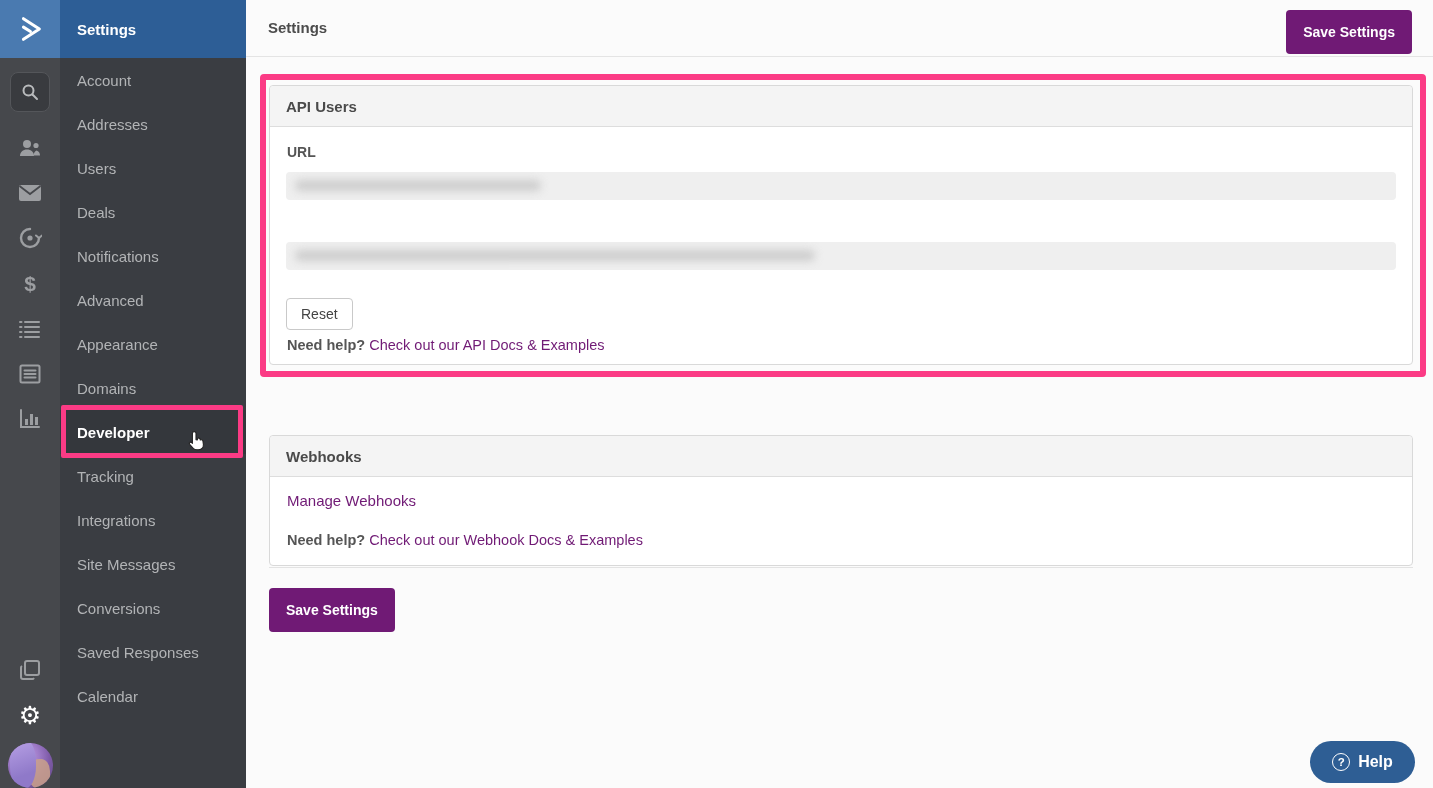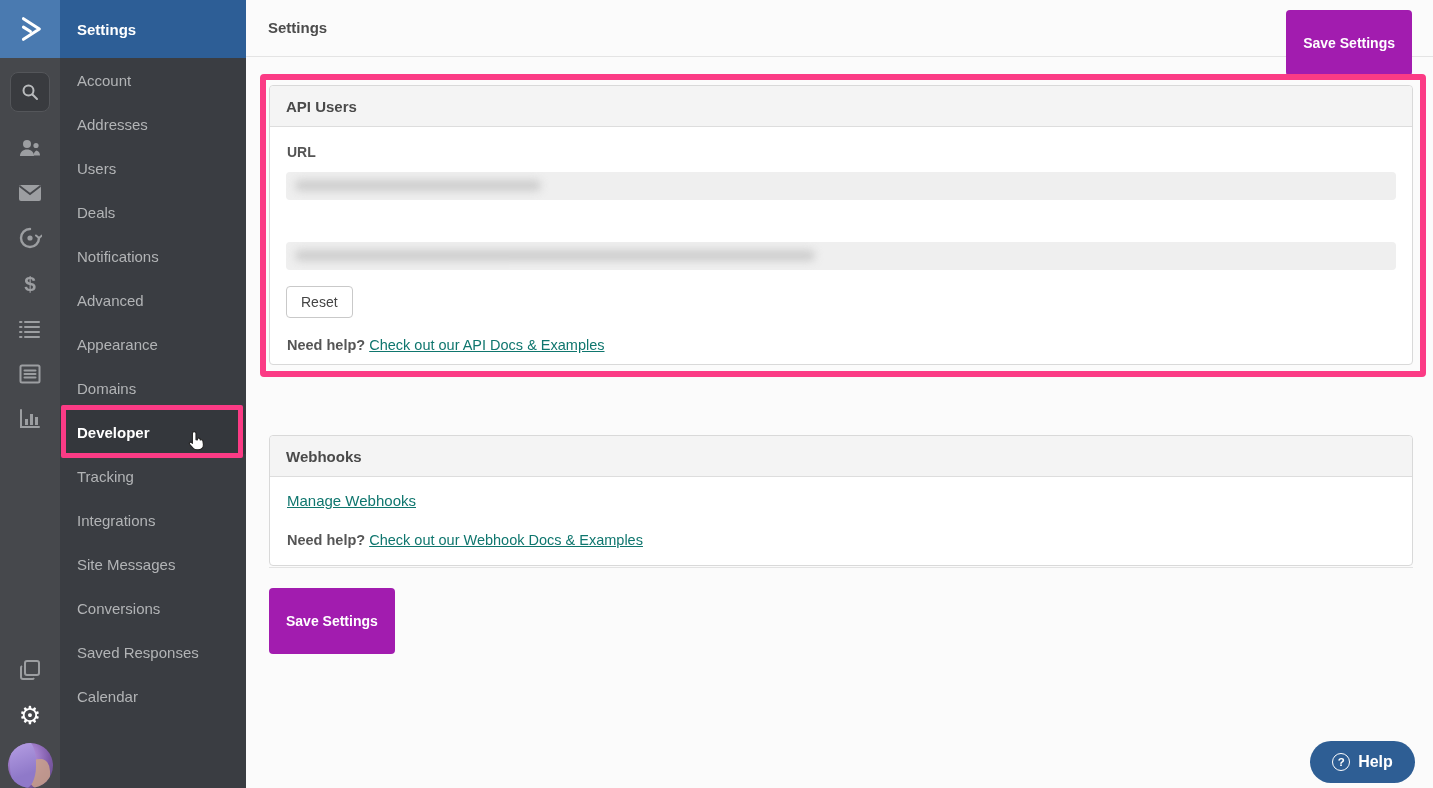--- a/index.html
+++ b/index.html
@@ -27,36 +27,36 @@
   .navpanel { position:absolute; left:60px; top:0; width:186px; height:788px; background:#3a3d42; z-index:4; }
   .navheader { height:58px; background:#2d5e96; color:#fff; font-weight:bold; font-size:15px; display:flex; align-items:center; padding-left:17px; }
   .navitems { position:absolute; left:0; top:58px; width:186px; }
   .navitem { height:44px; display:flex; align-items:center; padding-left:17px; color:#b2b4b6; font-size:15px; cursor:pointer; }
   .navitem.active { color:#ffffff; font-weight:bold; background:#34373c; }
   .hl-dev { position:absolute; left:1px; top:405px; width:182px; height:53px; border:5px solid #fb3b85; border-radius:2px; pointer-events:none; z-index:6; }
   
   .main { position:absolute; left:246px; top:0; width:1187px; height:788px; background:#fbfbfb; }
   .topbar { position:absolute; left:0; top:0; width:1187px; height:57px; background:#fbfbfb; border-bottom:1px solid #e4e4e4; }
   .topbar-title { position:absolute; left:22px; top:19px; font-size:15px; font-weight:bold; color:#4c4c4c; }
-  .btn-green { background:#a21caf; color:#fff; font-weight:bold; font-size:14px; border:none; border-radius:4px; padding:25px 17px; cursor:pointer; font-family:inherit; }
+  .btn-green { background:#701a75; color:#fff; font-weight:bold; font-size:14px; border:none; border-radius:4px; padding:14px 17px; cursor:pointer; font-family:inherit; }
   .save-top { position:absolute; right:21px; top:10px; }
   .panel { position:absolute; left:23px; width:1144px; background:#ffffff; border:1px solid #d9d9d9; border-radius:4px; }
   .panel-header { height:41px; background:#f4f4f4; border-bottom:1px solid #dddddd; border-radius:4px 4px 0 0; display:flex; align-items:center; padding-left:16px; font-size:15px; font-weight:bold; color:#4a4a4a; }
   .panel-api { top:85px; height:280px; }
   .panel-web { top:391px; height:131px;margin-top:44px; }
   .hl-api { position:absolute; left:14px; top:74px; width:1166px; height:303px; border:6px solid #fb3b85; border-radius:4px; pointer-events:none; z-index:7; }
   .field-label { position:absolute; left:17px; font-size:14px; font-weight:bold; color:#555; }
   .field-input { position:absolute; left:16px; right:16px; height:28px; background:#efefef; border-radius:4px; overflow:hidden; cursor:text; }
   .blob { height:11px; border-radius:5px; background:#c4c4c4; filter:blur(4px); opacity:.8; margin:8px 0 0 9px; }
   .blob-url { width:246px; }
   .blob-key { width:520px; }
-  .btn-reset { position:absolute; left:16px; top:200px; background:#fff; border:1px solid #c9c9c9; border-radius:4px; padding:7px 14px; font-size:14px; color:#444; cursor:pointer; font-family:inherit; }
+  .btn-reset { position:absolute; left:16px; top:212px; background:#fff; border:1px solid #c9c9c9; border-radius:4px; padding:7px 14px; font-size:14px; color:#444; cursor:pointer; font-family:inherit; }
   .helpline { position:absolute; left:17px; font-size:14.5px; color:#555; }
   .helpline b { font-weight:bold; }
-  a.link { color:#0f766e; text-decoration:underline; cursor:pointer; }
+  a.link { color:#701a75; cursor:pointer; }
   .manage { position:absolute; left:17px; top:56px; font-size:15px; }
   .divider { position:absolute; left:23px; top:567px; width:1144px; height:1px; background:#e3e3e3; }
   .save-bottom { position:absolute; left:23px; top:588px; }
   
   .help-pill { position:absolute; left:1310px; top:741px; width:105px; height:42px; background:#2e5e94; border-radius:21px; display:flex; align-items:center; justify-content:center; gap:8px; color:#fff; font-weight:bold; font-size:16px; cursor:pointer; z-index:8; }
   .qcircle { width:18px; height:18px; border:1.5px solid #fff; border-radius:50%; display:flex; align-items:center; justify-content:center; font-size:11.5px; font-weight:bold; }
   
   .cursor { position:absolute; left:188px; top:430px; z-index:10; pointer-events:none; }
   svg { display:block; }
 </style>

